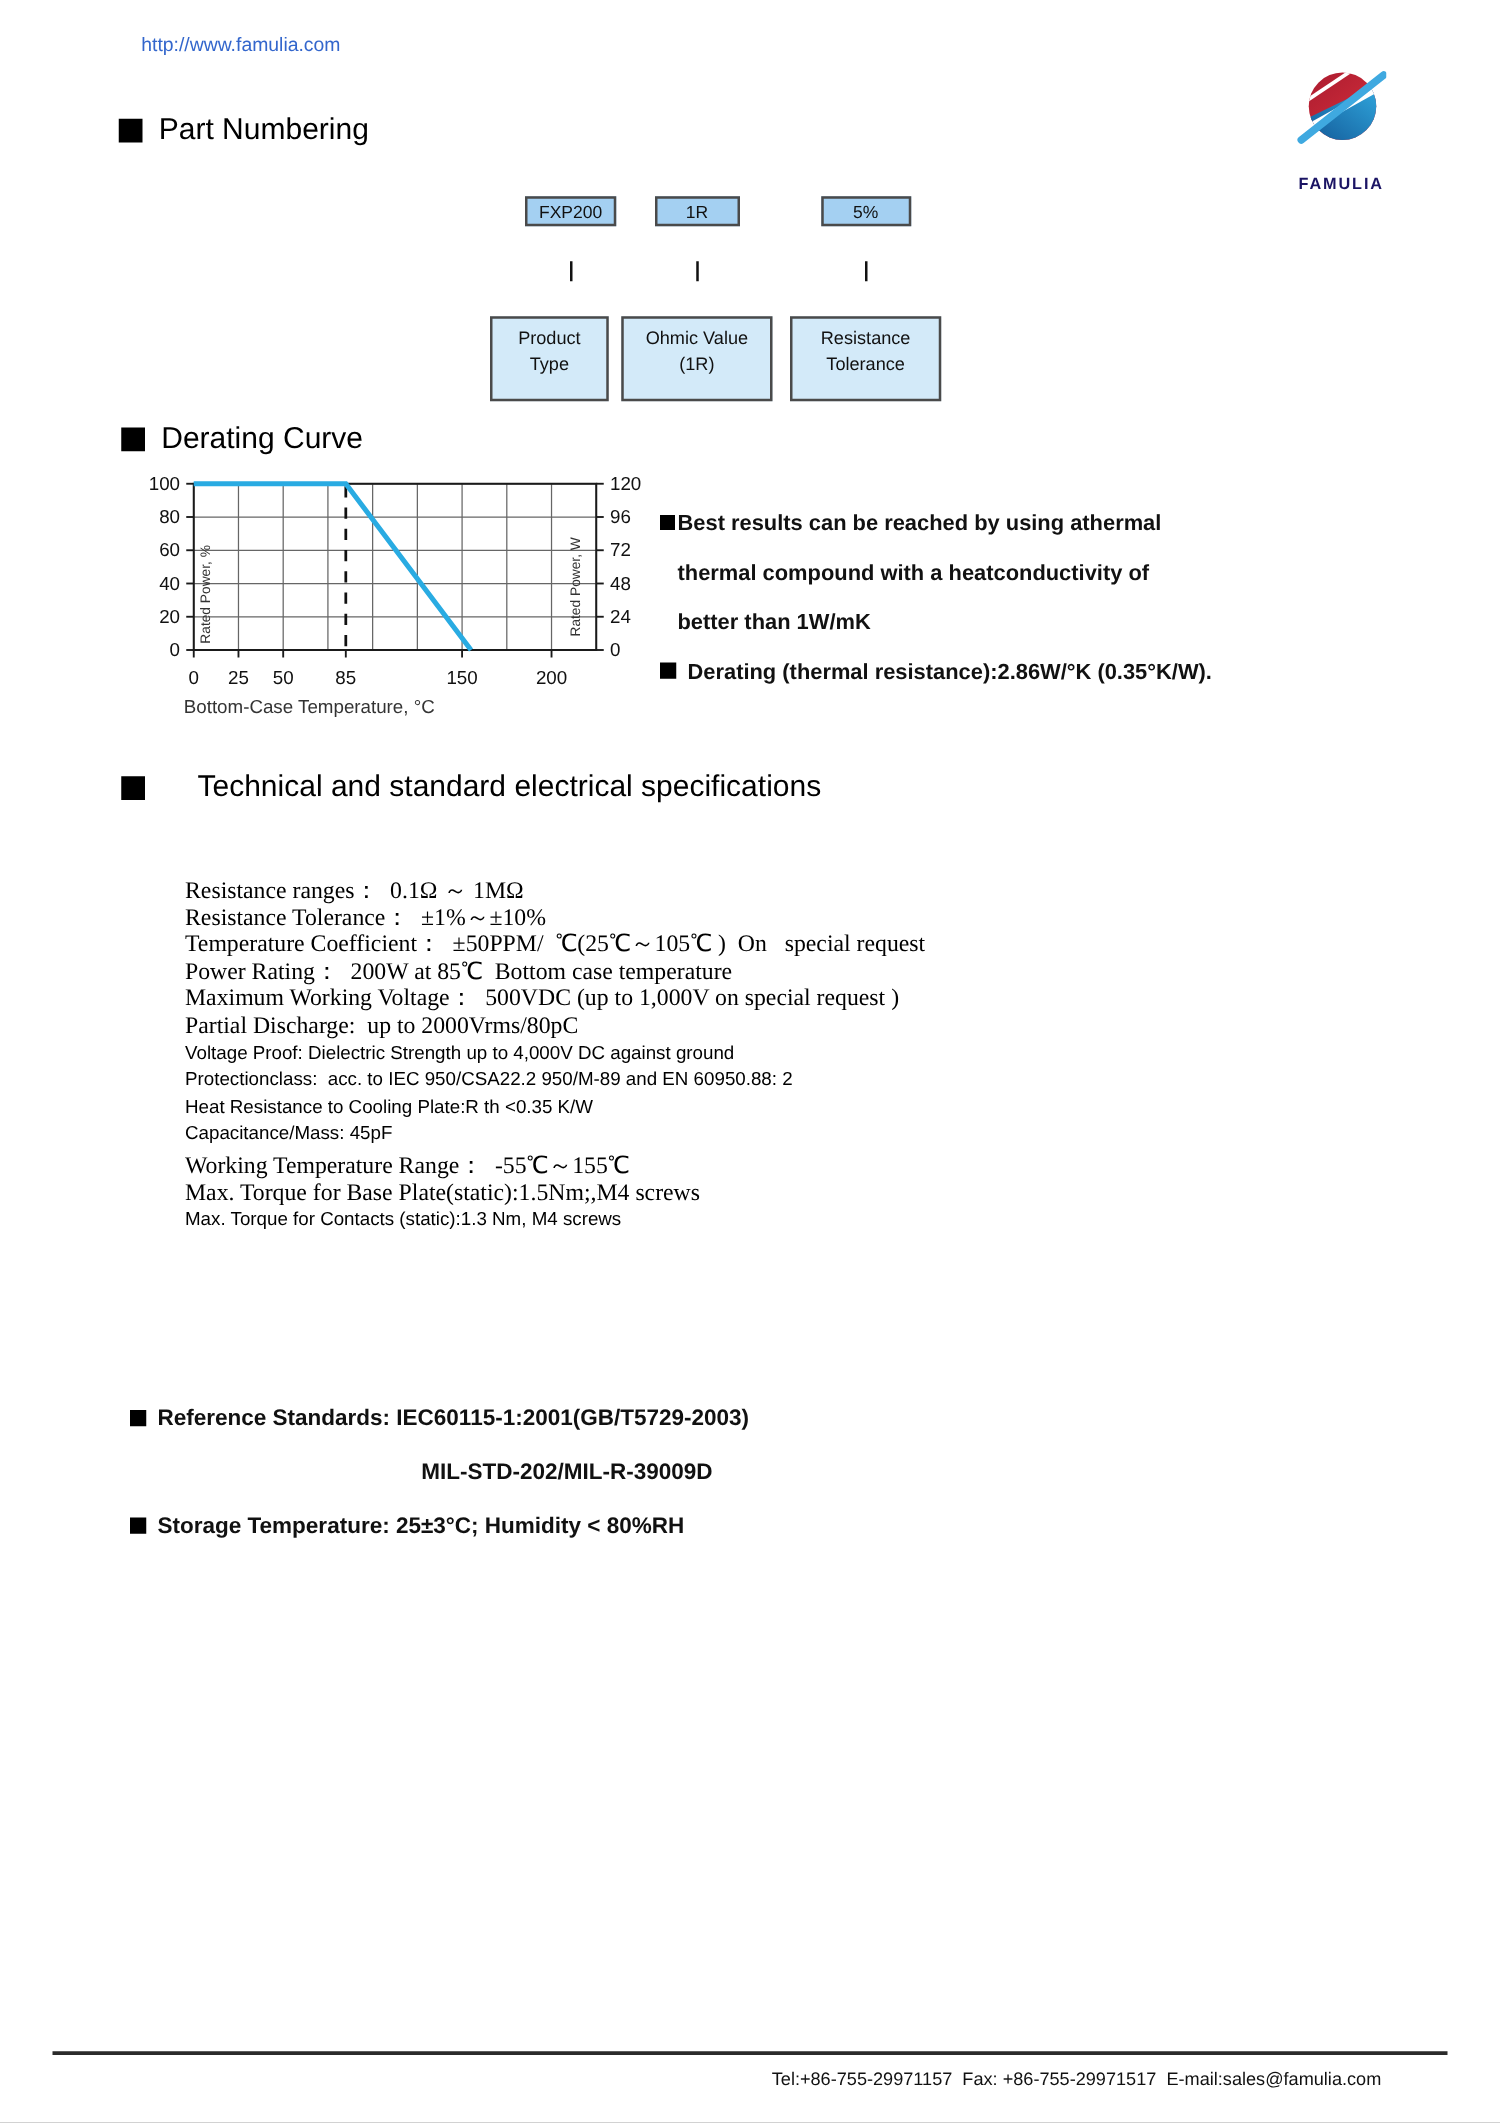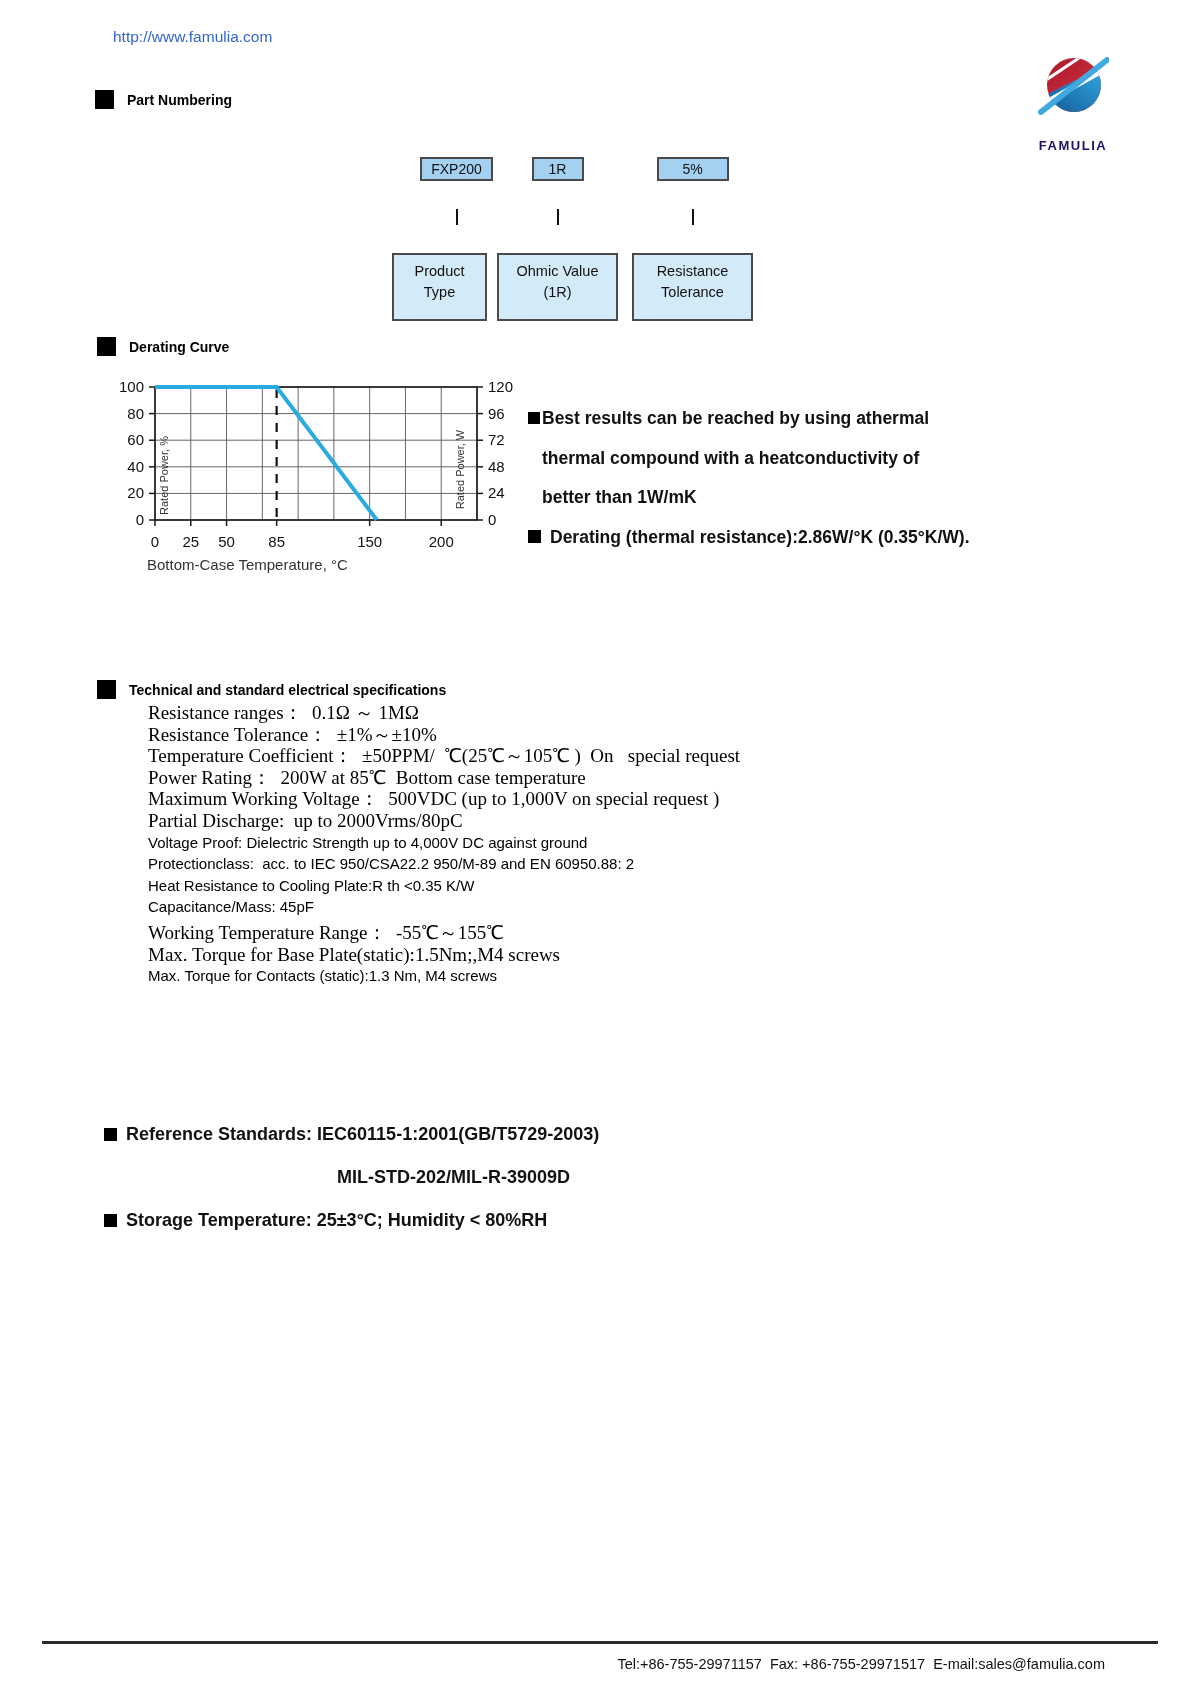--- a/index.html
+++ b/index.html
@@ -8,32 +8,32 @@
 
   .url-link { position:absolute; left:113px; top:28px; font-size:15.5px; color:#3366cc; text-decoration:none; }
 
   
   .logo { position:absolute; left:1030px; top:56px; width:86px; text-align:center; }
   .logo-text { margin-top:16px; font-size:13px; font-weight:bold; letter-spacing:1.5px; color:#1b1464; }
 
   
   .sec-heading { position:absolute; display:flex; align-items:center; }
   .sq { display:inline-block; width:19px; height:19px; background:#000; margin-right:13px; flex:0 0 auto; }
-  .sec-heading .txt { font-size:14px; font-weight:bold; color:#000; }
+  .sec-heading .txt { font-size:24px; font-weight:normal; color:#000; }
 
   
   .pn-diagram { position:absolute; left:392px; top:157px; display:flex; }
   .pn-col { display:flex; flex-direction:column; align-items:center;gap:28px; }
   .pn-col-0 { width:95px; margin-right:10px; }
   .pn-col-1 { width:121px; margin-right:14px; }
   .pn-col-2 { width:121px; }
   .pn-small { height:24px; line-height:21px; text-align:center; font-size:14px;
               background:#a4d0f2; border:2px solid #4a4a4a; }
   .pn-col-0 .pn-small { width:73px; transform:translateX(17px); }
-  .pn-col-1 .pn-small { width:52px; }
+  .pn-col-1 .pn-small { width:68px; }
   .pn-col-2 .pn-small { width:72px; }
   .pn-line { width:2px; height:16px; background:#111; }
   .pn-col-0 .pn-line { transform:translateX(17px); }
   .pn-big { width:100%; height:68px; padding-top:6px; text-align:center; font-size:14.5px; line-height:21px;
             background:#d3eaf9; border:2px solid #4a4a4a; }
 
   
   .chart-svg { position:absolute; left:100px; top:372px; }
   .chart-svg text { font-family:"Liberation Sans", sans-serif; }
   .chart-svg .tick { font-size:15px; fill:#111; }
@@ -201,21 +201,21 @@
     <div id="note1-wrap">
         <div class="note1-line"><span class="nsq"></span>Best results can be reached by using athermal</div>
         <div class="note1-line">thermal compound with a heatconductivity of</div>
         <div class="note1-line">better than 1W/mK</div>
       </div>
     <div class="note2">
       <span class="nsq2"></span><span>Derating (thermal resistance):2.86W/°K (0.35°K/W).</span>
     </div>
   </div>
 
-  <div class="sec-heading" style="left:97px; top:680px;">
+  <div class="sec-heading" style="left:97px; top:616px;gap:29px;">
     <span class="sq"></span>
     <span class="txt">Technical and standard electrical specifications</span>
   </div>
 
   <div class="specs">
       <div class="spec-line serif">Resistance ranges：  0.1Ω ～ 1MΩ</div>
       <div class="spec-line serif">Resistance Tolerance：  ±1%～±10%</div>
       <div class="spec-line serif">Temperature Coefficient：  ±50PPM/  ℃(25℃～105℃ )  On   special request</div>
       <div class="spec-line serif">Power Rating：  200W at 85℃  Bottom case temperature</div>
       <div class="spec-line serif">Maximum Working Voltage：  500VDC (up to 1,000V on special request )</div>

